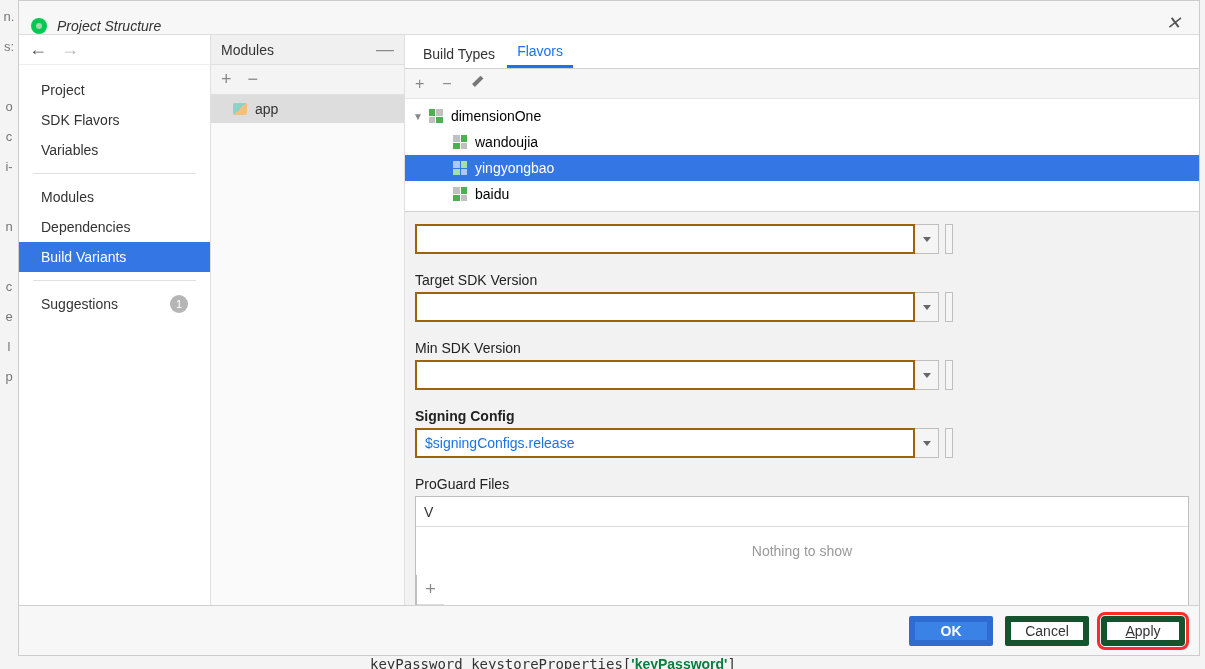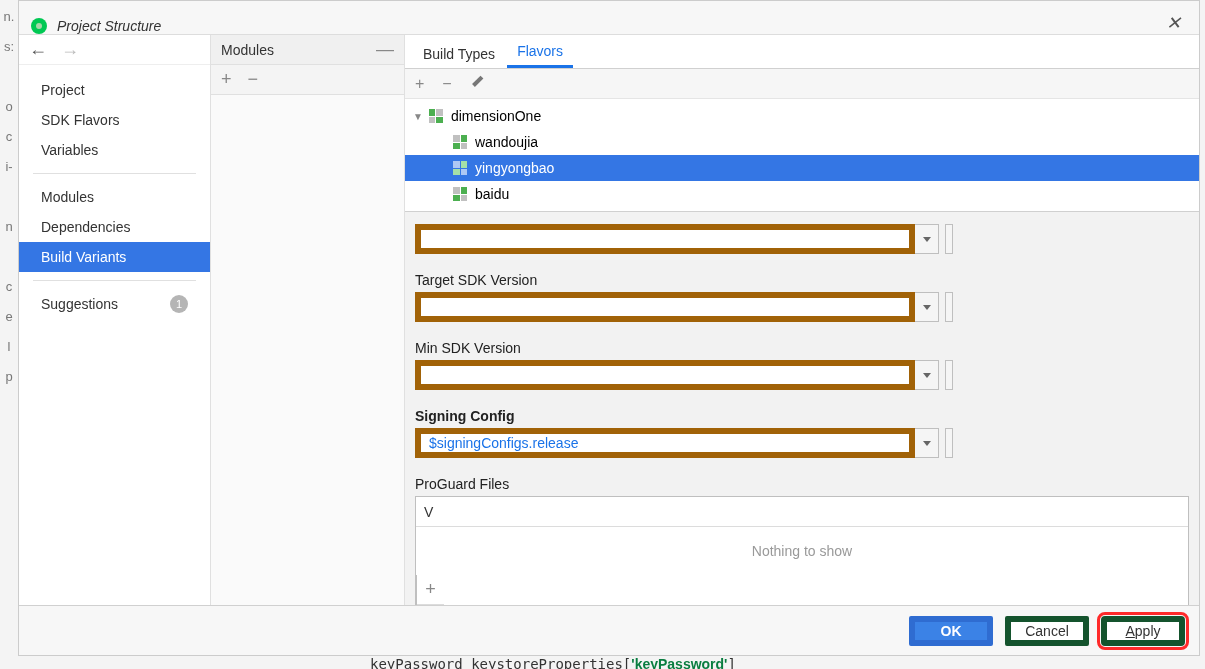--- a/index.html
+++ b/index.html
@@ -52,21 +52,21 @@
 .tree-row.child { padding-left: 48px; }
 .tree-row.selected { background: #3476e4; color: #fff; }
 .tree-row.selected .flicon .sq { background: rgba(255,255,255,0.6); }
 .tree-row.selected .flicon .sq.g { background: #a5e0a8; }
 
 .form { flex: 1; overflow-y: auto; background: #f2f2f2; border-top: 1px solid #d0d0d0; padding: 6px 10px 4px 10px; }
 .field { margin: 6px 0 18px 0; }
 .flabel { font-size: 14px; color: #222; margin-bottom: 4px; }
 .flabel.bold { font-weight: 600; }
 .combo { display: flex; align-items: center; }
-.combo .cbox { flex: 0 0 500px; height: 30px; border: 6px solid #a16207; background: #fff; display: flex; align-items: center; padding: 0 8px; font-size: 14px; color: #1a73e8; }
+.combo .cbox { flex: 0 0 500px; height: 30px; border: 2px solid #a16207; background: #fff; display: flex; align-items: center; padding: 0 8px; font-size: 14px; color: #1a73e8; }
 .combo .cbox.txt { color: #333; }
 .combo .caret { width: 24px; height: 30px; border: 1px solid #bfbfbf; border-left: none; background: #f5f5f5; display: flex; align-items: center; justify-content: center; cursor: pointer; }
 .combo .caret::after { content:""; border-left:4px solid transparent; border-right:4px solid transparent; border-top:5px solid #666; }
 .combo .hist { width: 8px; height: 30px; border: 1px solid #bfbfbf; margin-left: 6px; background: #f5f5f5; cursor:pointer; }
 
 .pgbox { border: 1px solid #bfbfbf; background: #fff; display: flex; flex-direction: column; }
 .pginput { height: 30px; border-bottom: 1px solid #dcdcdc; padding: 0 8px; display: flex; align-items: center; font-size: 14px; color: #333; }
 .pgempty { height: 48px; display: flex; align-items: center; justify-content: center; font-size: 14px; color: #999; }
 .pgside { width: 28px; border-left: 1px solid #bfbfbf; }
 .pgwrap { display: flex; }
@@ -131,20 +131,24 @@
     </div>
 
     <div class="modulescol">
       <div class="modhdr">
         <span class="lbl">Modules</span>
         <span class="min">—</span>
       </div>
       <div class="modtoolbar">
         <span>+</span>
         <span>−</span>
+      </div>
+      <div class="modlist-item">
+        <div class="modicon"></div>
+        <span>app</span>
       </div>
     </div>
 
     <div class="content">
       <div class="tabs">
         <div class="tab"><span>Build Types</span></div>
         <div class="tab active"><span>Flavors</span></div>
       </div>
       <div class="subtoolbar">
         <span>+</span>

